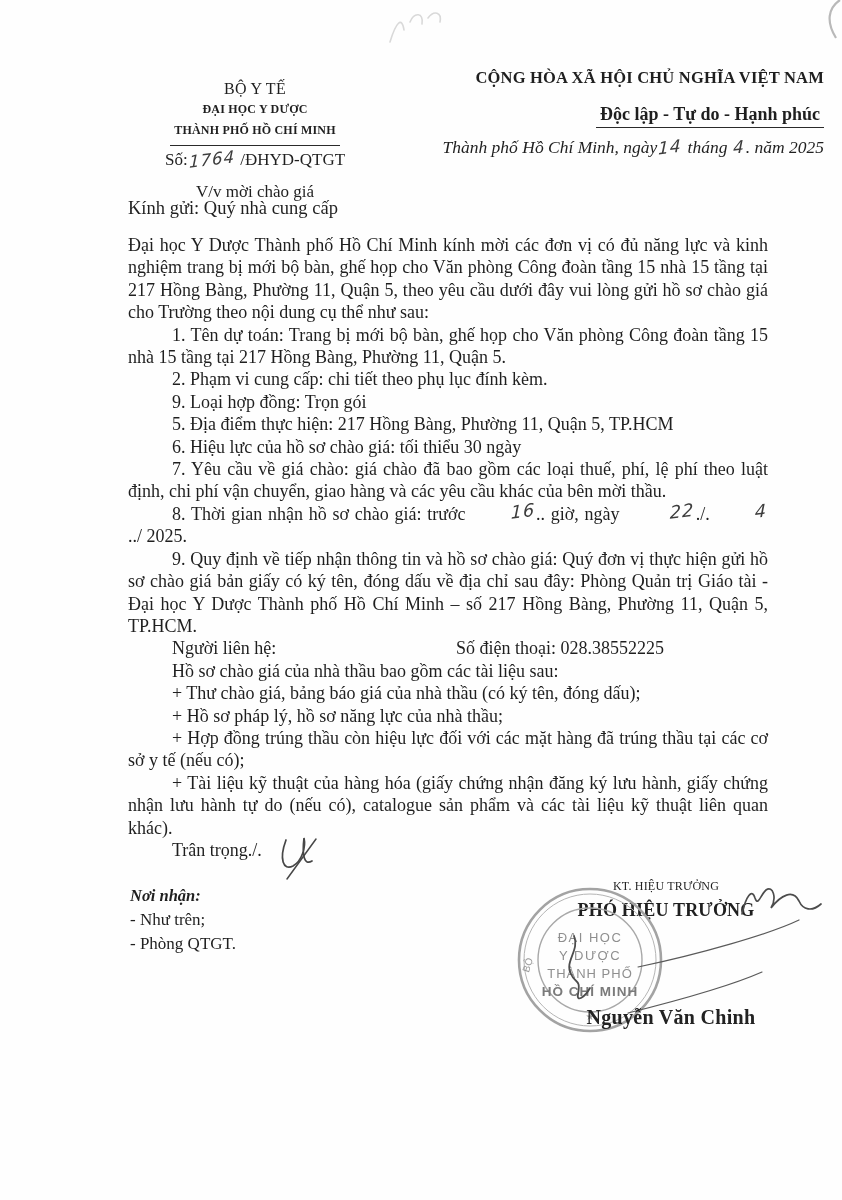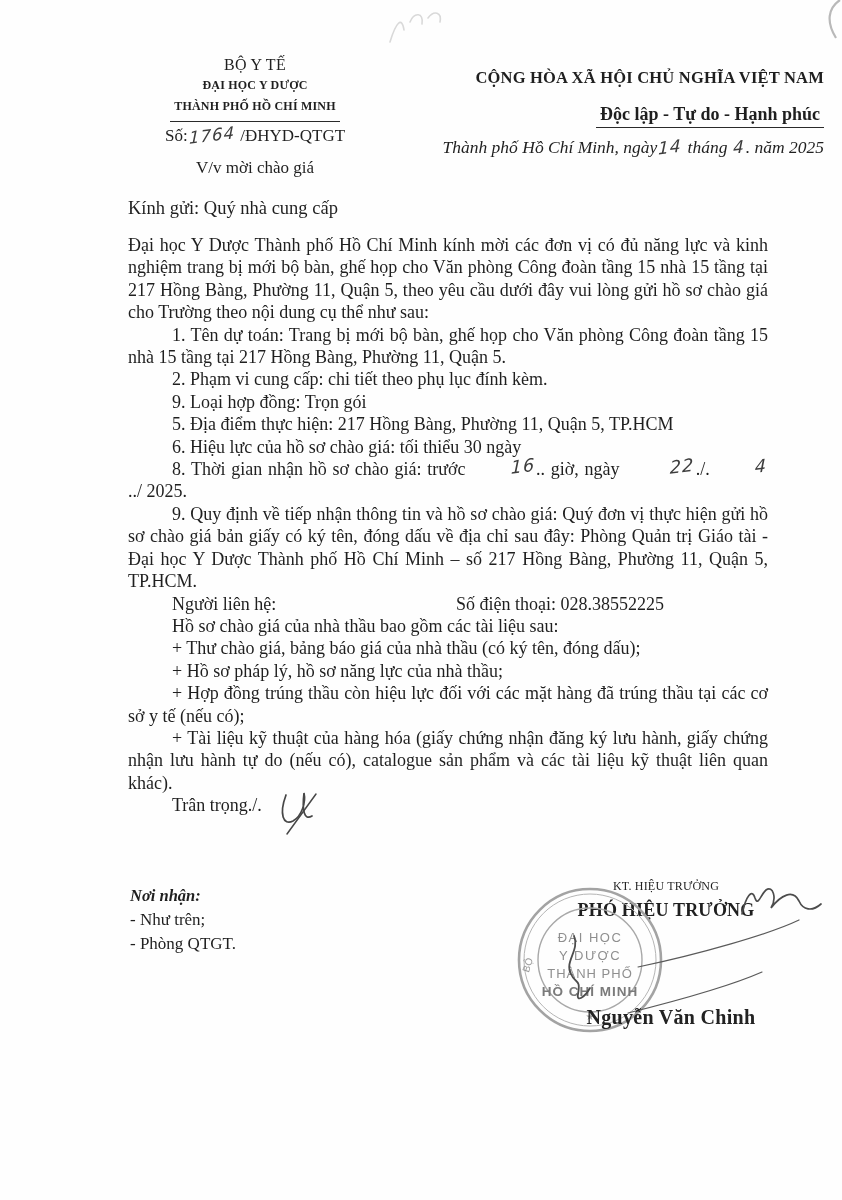--- a/index.html
+++ b/index.html
@@ -2,21 +2,21 @@
 <html><head>
 <meta charset="utf-8">
 <style>
   html,body{margin:0;padding:0;background:#ffffff;}
   .page{
     position:relative;width:842px;height:1200px;background:#fefefe;overflow:hidden;
     font-family:"Liberation Serif", serif;color:#1f1f1f;
   }
   
   .hdr-left{position:absolute;left:90px;top:54px;width:330px;text-align:center;line-height:21px;}
-  .hdr-left .ministry{font-size:16px;letter-spacing:.3px;}
+  .hdr-left .ministry{font-size:16px;letter-spacing:.3px;margin-top:24px;}
   .hdr-left .org{font-weight:bold;font-size:12px;letter-spacing:.2px;}
   .hdr-left .rule{width:170px;height:0;border-bottom:1.6px solid #2a2a2a;margin:4px auto 3px auto;}
   .hdr-left .num-line{font-size:17px;margin-top:1px;}
   .hdr-left .subject{font-size:17px;margin-top:11px;}
   
   .hdr-right{position:absolute;left:428px;top:66px;width:396px;text-align:right;line-height:23px;}
   .hdr-right .nat1{font-weight:bold;font-size:16.5px;letter-spacing:.2px;}
   .hdr-right .nat2{font-weight:bold;font-size:18px;margin-top:14px;}
   .hdr-right .nat2 span{display:inline-block;border-bottom:1.6px solid #2a2a2a;padding:0 4px 1px 4px;}
   .hdr-right .pdate{font-style:italic;font-size:17.5px;margin-top:8px;white-space:nowrap;}
@@ -76,20 +76,21 @@
 
   <div class="salutation">Kính gửi: Quý nhà cung cấp</div>
 
   <div class="doc-body">
     <p>Đại học Y Dược Thành phố Hồ Chí Minh kính mời các đơn vị có đủ năng lực và kinh nghiệm trang bị mới bộ bàn, ghế họp cho Văn phòng Công đoàn tầng 15 nhà 15 tầng tại 217 Hồng Bàng, Phường 11, Quận 5, theo yêu cầu dưới đây vui lòng gửi hồ sơ chào giá cho Trường theo nội dung cụ thể như sau:</p>
     <p class="ind">1. Tên dự toán: Trang bị mới bộ bàn, ghế họp cho Văn phòng Công đoàn tầng 15 nhà 15 tầng tại 217 Hồng Bàng, Phường 11, Quận 5.</p>
     <p class="ind">2. Phạm vi cung cấp: chi tiết theo phụ lục đính kèm.</p>
     <p class="ind">9. Loại hợp đồng: Trọn gói</p>
     <p class="ind">5. Địa điểm thực hiện: 217 Hồng Bàng, Phường 11, Quận 5, TP.HCM</p>
     <p class="ind">6. Hiệu lực của hồ sơ chào giá: tối thiểu 30 ngày</p>
+    <p class="ind">7. Yêu cầu về giá chào: giá chào đã bao gồm các loại thuế, phí, lệ phí theo luật định, chi phí vận chuyển, giao hàng và các yêu cầu khác của bên mời thầu.</p>
     <p class="ind"><span>8. Thời gian nhận hồ sơ chào giá: trước</span><span class="hand">16</span><span>.. giờ, ngày </span><span class="hand">22</span><span>./.</span><span class="hand">4</span><span>../ 2025.</span></p>
     <p class="ind">9. Quy định về tiếp nhận thông tin và hồ sơ chào giá: Quý đơn vị thực hiện gửi hồ sơ chào giá bản giấy có ký tên, đóng dấu về địa chỉ sau đây: Phòng Quản trị Giáo tài - Đại học Y Dược Thành phố Hồ Chí Minh – số 217 Hồng Bàng, Phường 11, Quận 5, TP.HCM.</p>
     <div class="contact-row">
       <span class="lbl">Người liên hệ:</span>
       <span class="phone">Số điện thoại: 028.38552225</span>
     </div>
     <p class="ind">Hồ sơ chào giá của nhà thầu bao gồm các tài liệu sau:</p>
     <p class="ind">+ Thư chào giá, bảng báo giá của nhà thầu (có ký tên, đóng dấu);</p>
     <p class="ind">+ Hồ sơ pháp lý, hồ sơ năng lực của nhà thầu;</p>
     <p class="ind">+ Hợp đồng trúng thầu còn hiệu lực đối với các mặt hàng đã trúng thầu tại các cơ sở y tế (nếu có);</p>

